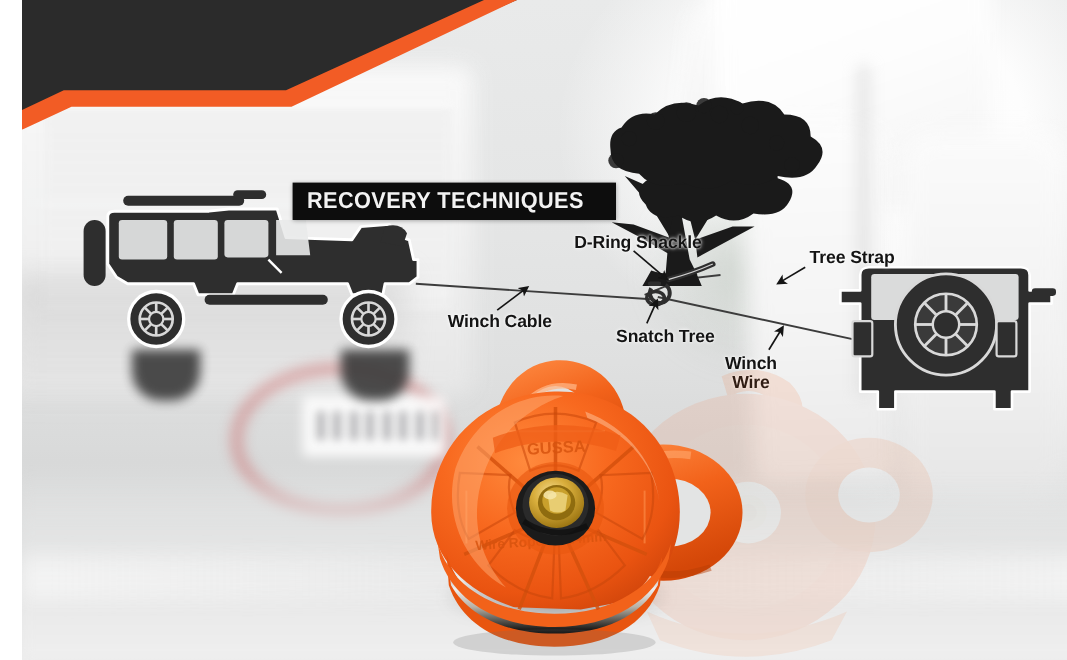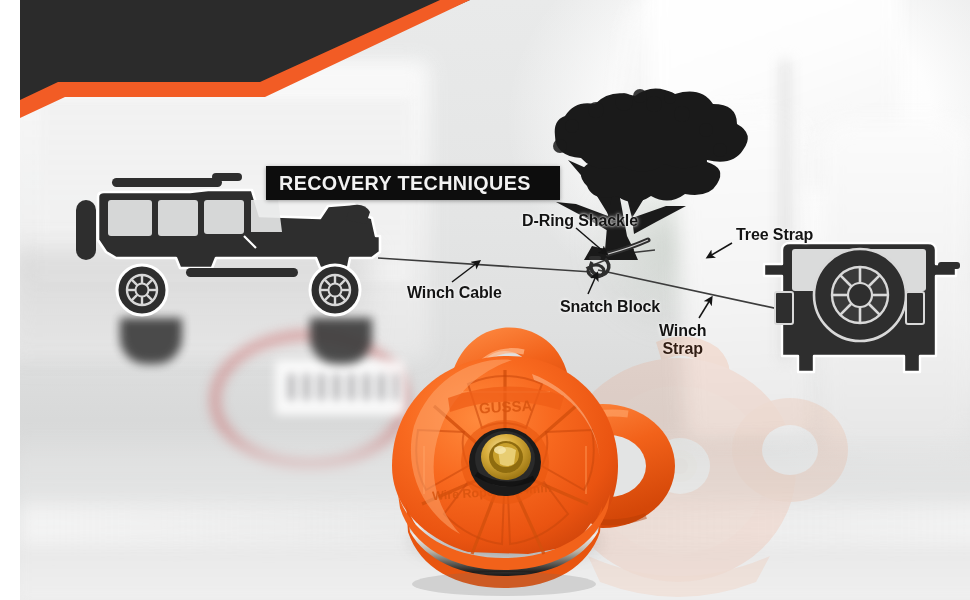--- a/index.html
+++ b/index.html
@@ -335,23 +335,23 @@
     </g>
   </svg>
 
   <div class="headline">
     <span>RECOVERY TECHNIQUES</span>
   </div>
 
   <div class="label lbl-winch1">Winch Cable</div>
   <div class="label lbl-dring">D-Ring Shackle</div>
   <div class="label lbl-tree">Tree Strap</div>
-  <div class="label lbl-snatch">Snatch Block</div>
+  <div class="label lbl-snatch">Snatch Tree</div>
   <div class="label lbl-winch2">Winch
-Strap</div>
+Wire</div>
 
   <div class="prod-shadow"></div>
 
   <svg class="ghost" viewBox="0 0 330 270">
     <g opacity="0.42">
       <path d="M128,12 q34,-14 62,6 q20,20 6,44 l-22,-6 q8,-16 -6,-26 q-18,-10 -34,2 Z" fill="#f2621a"></path>
       <ellipse cx="150" cy="140" rx="118" ry="112" fill="#f4713a"></ellipse>
       <ellipse cx="150" cy="140" rx="88" ry="84" fill="#f37c45"></ellipse>
       <ellipse cx="152" cy="136" rx="30" ry="28" fill="#f7f0e6"></ellipse>
       <ellipse cx="152" cy="136" rx="17" ry="16" fill="#efe4cf"></ellipse>

